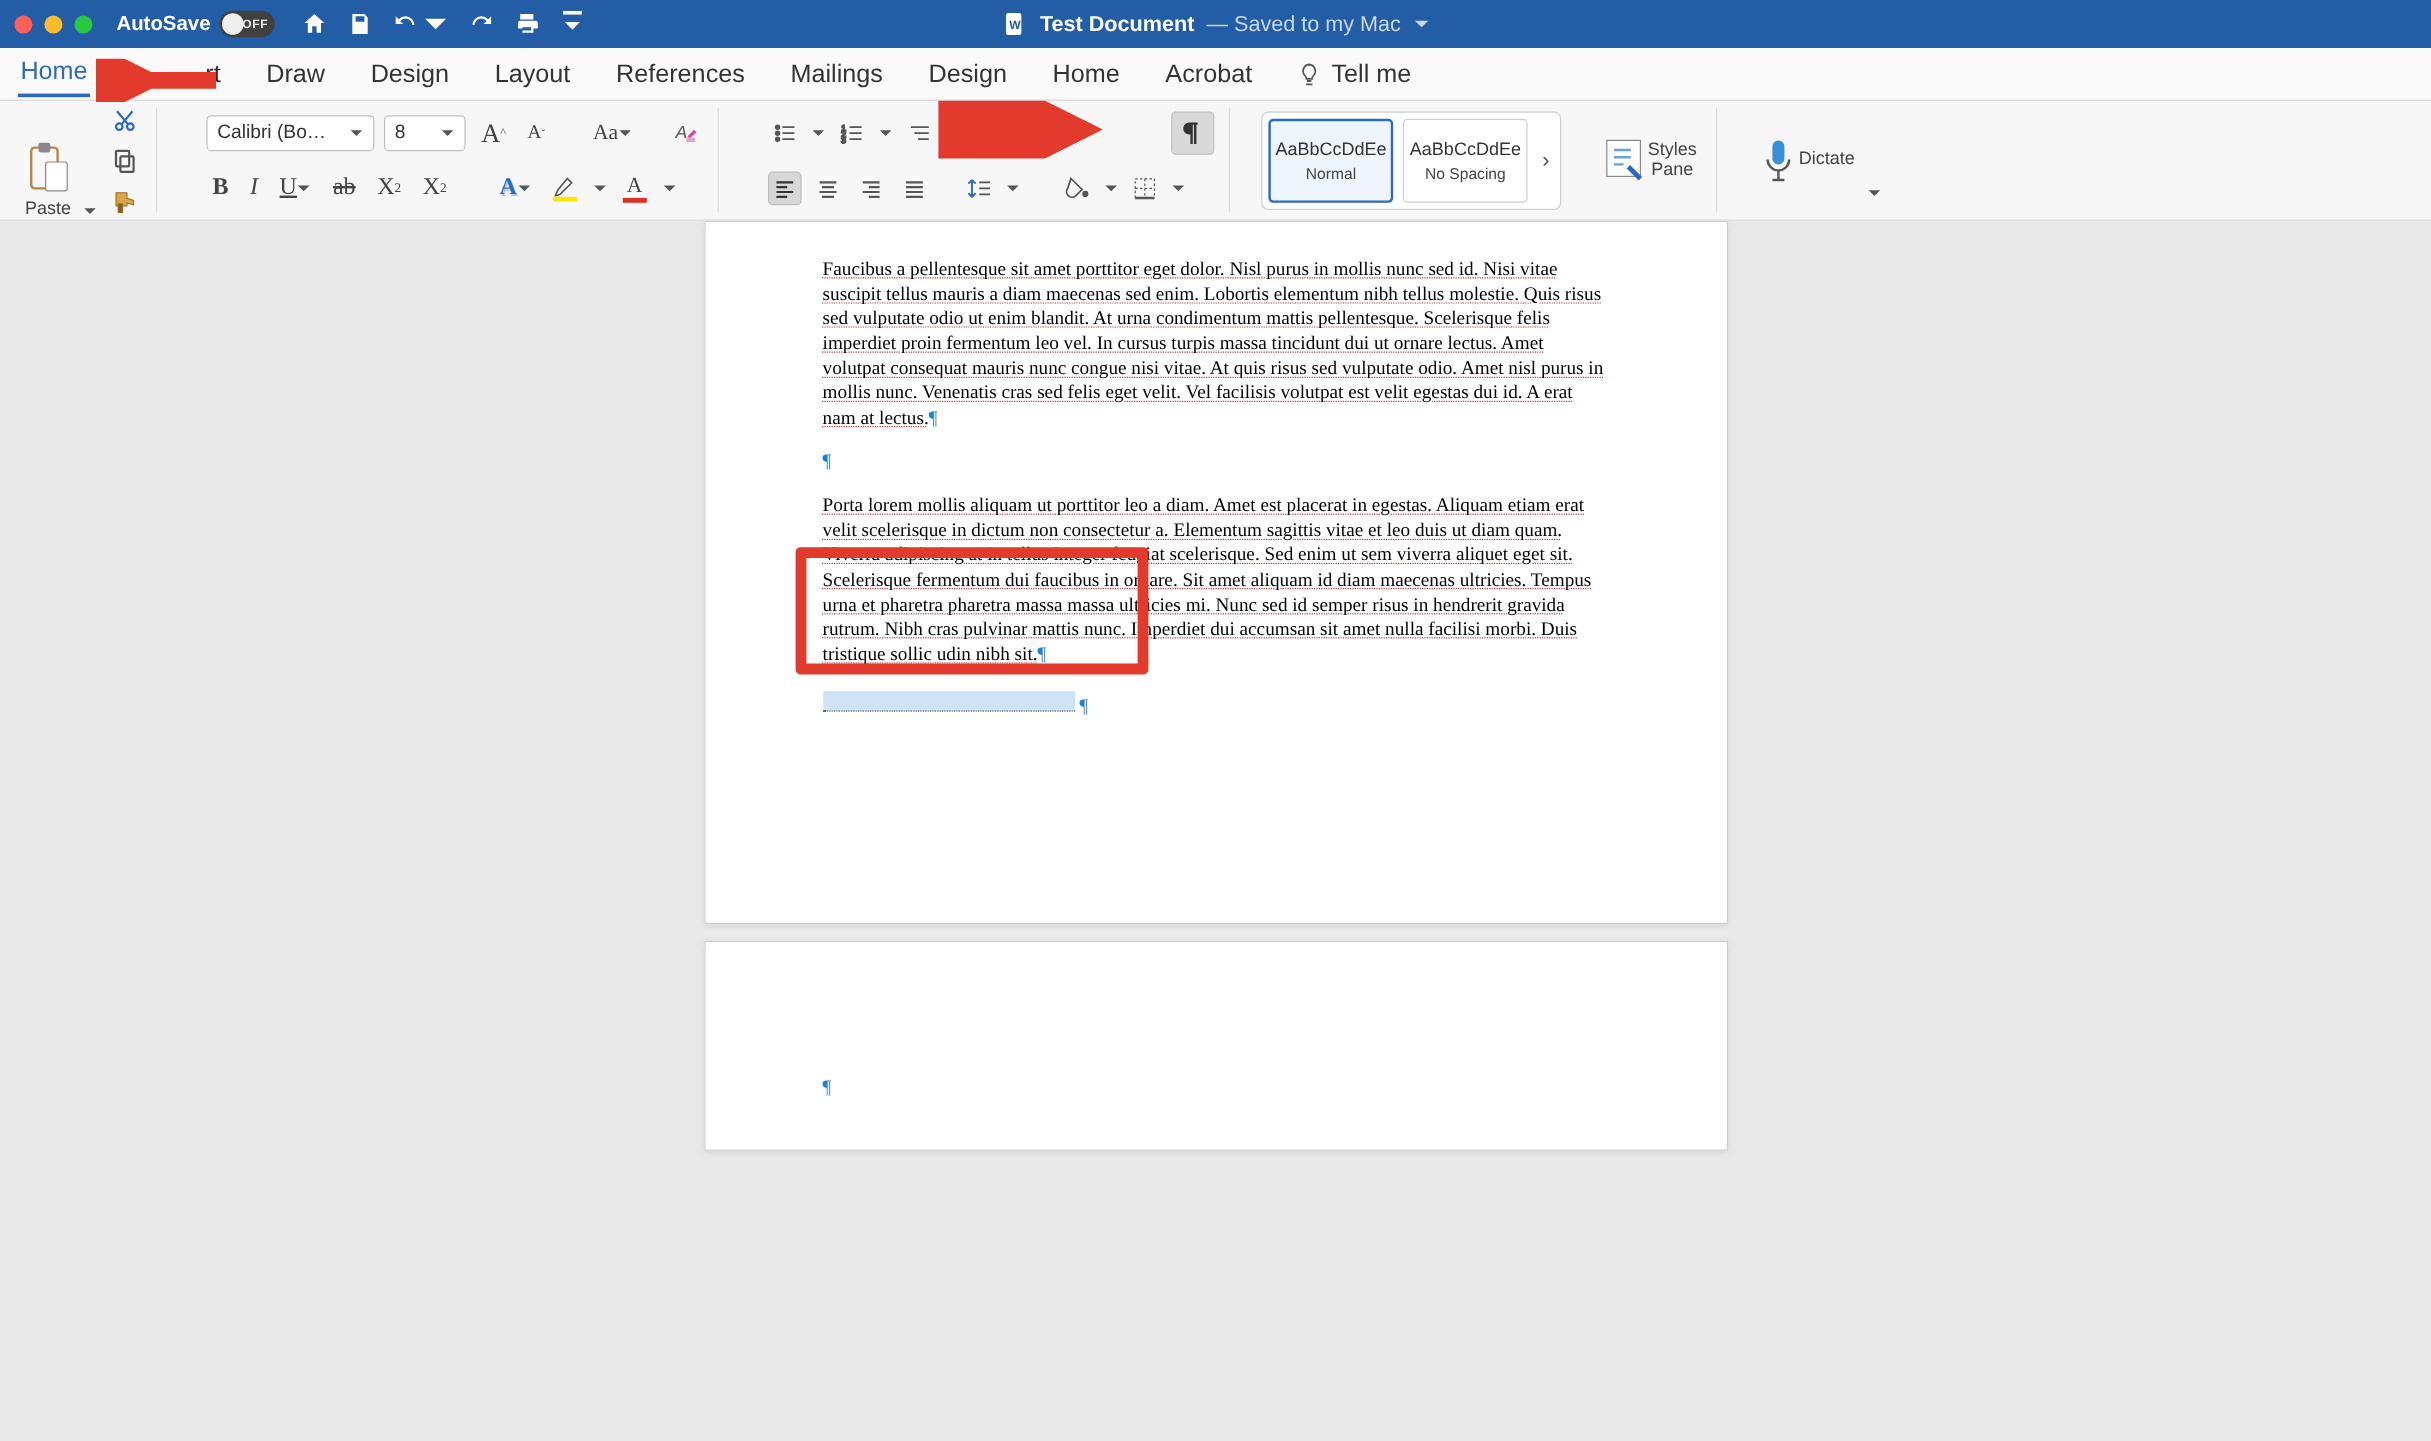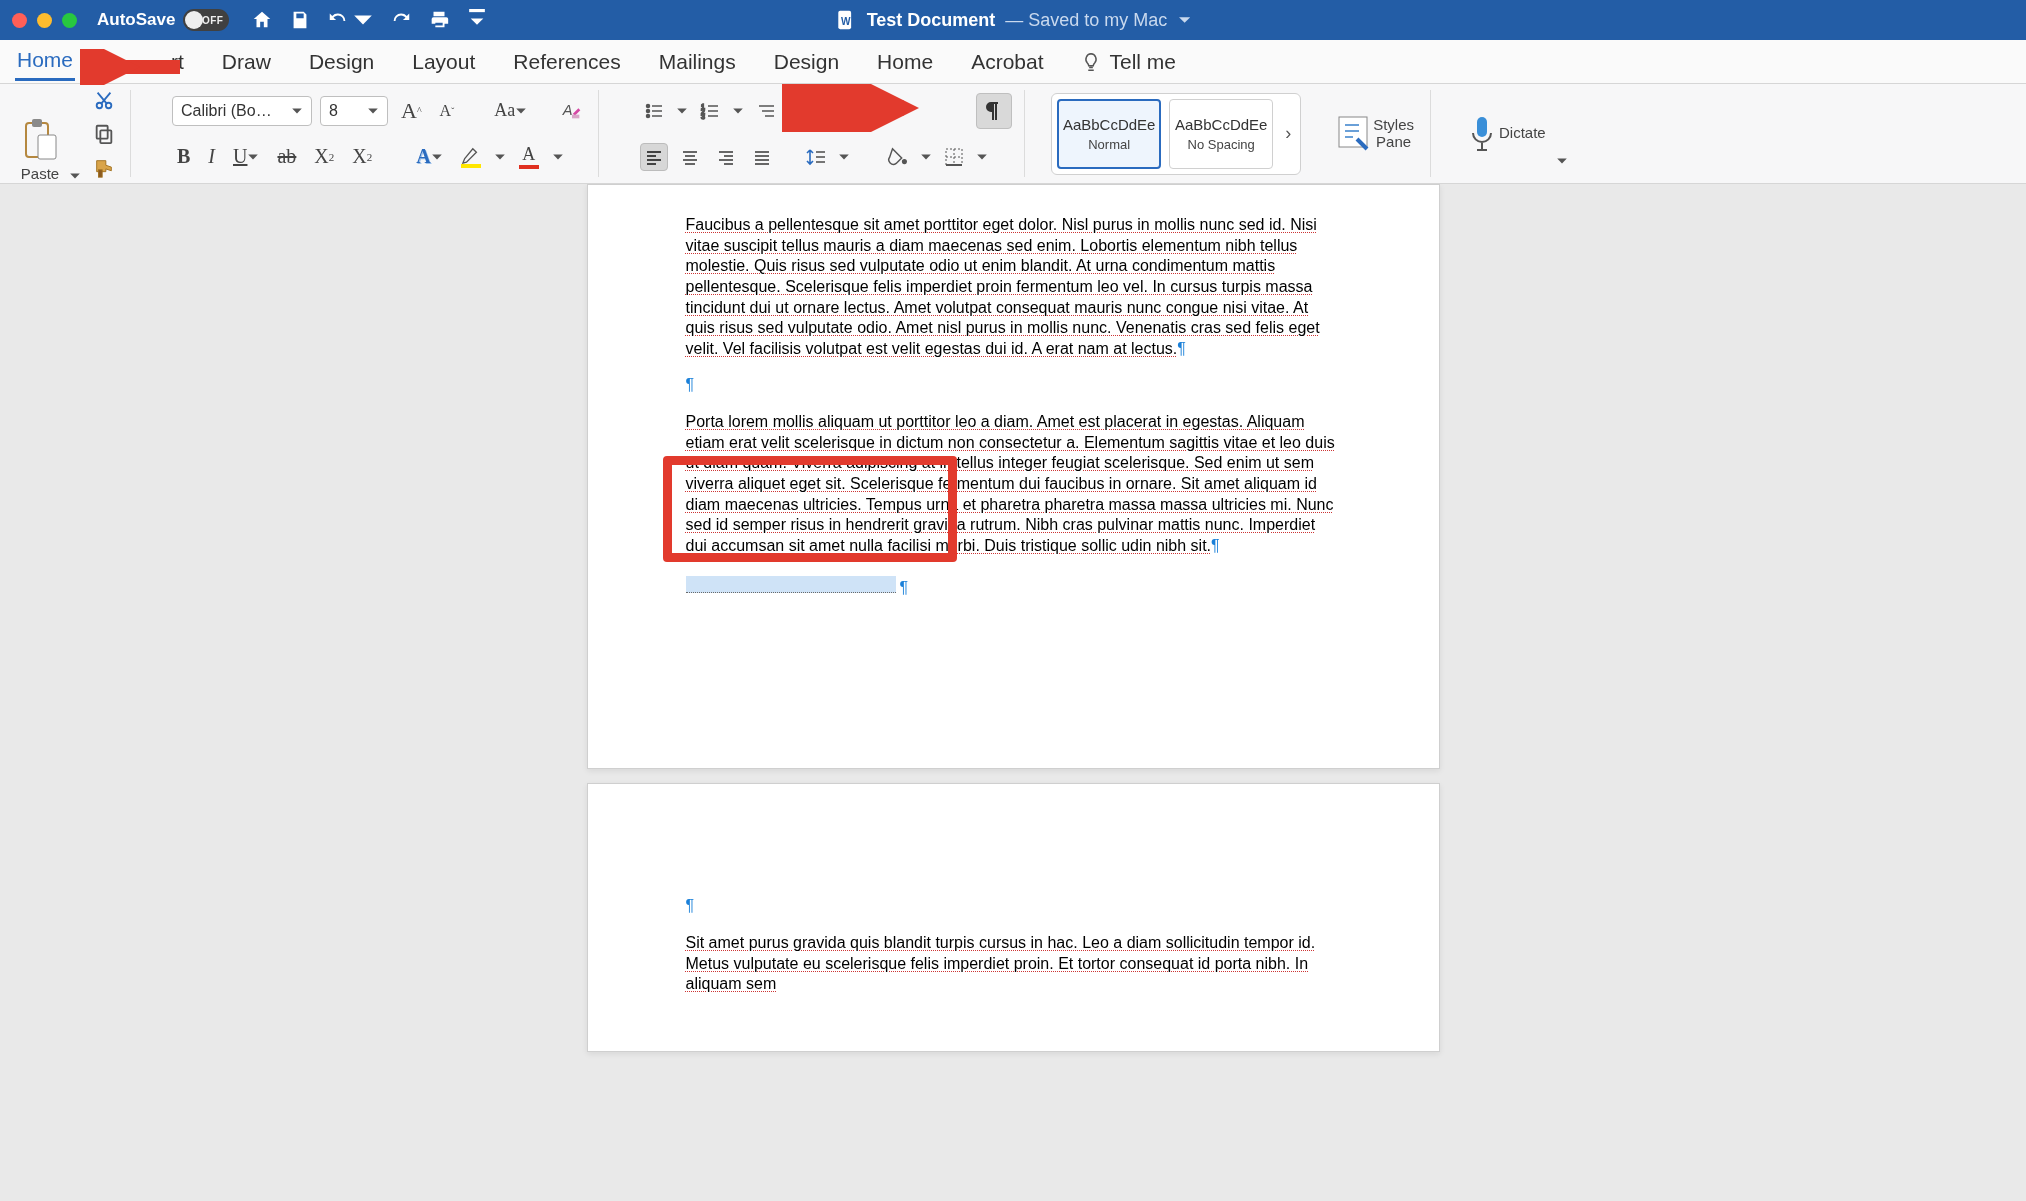--- a/index.html
+++ b/index.html
@@ -52,21 +52,21 @@
   .styletile.unsel{ border:1px solid #d0d0d0;}
   .styletile .sample{ font-size:15px; color:#333;}
   .vcol { display:flex; flex-direction:row; align-items:center; gap:2px; padding:0 10px;}
   .vcol .lbl{ font-size:15px; line-height:1.1; text-align:center;}
   .alignbtn{ width:28px;height:28px; display:flex; align-items:center; justify-content:center; border-radius:4px;}
   .alignbtn.active{ background:#d7d7d7; border:1px solid #bcbcbc;}
   .colorstrip{ display:inline-flex; flex-direction:column; align-items:center;}
   .colorstrip .bar{ width:20px; height:4px;}
   
   .canvas { padding:0; display:flex; flex-direction:column; align-items:center; gap:14px; overflow:hidden; height:calc(1201px - 40px - 44px - 100px); background:#e9e9e9;}
-  .page { width:853px; background:#fff; border:1px solid #cfcfcf; box-shadow:0 2px 6px rgba(0,0,0,0.08); padding:0 98px; }
+  .page { width:853px; background:#fff; border:1px solid #cfcfcf; box-shadow:0 2px 6px rgba(0,0,0,0.08); padding:0 98px;font-family:Liberation Serif, serif; }
   .page1 { padding-top:14px; padding-bottom:170px; position:relative;}
   .page2 { padding-top:112px; padding-bottom:40px;}
   .para { font-size:16px; line-height:1.29; color:#000; text-align:left; }
   .para .pil{ color:#1a80d9; font-size:16px;}
   .pil-line{ color:#1a80d9; font-size:16px; line-height:1.3;}
   .proof{ text-decoration: underline dotted rgba(200,30,30,0.9); text-decoration-thickness:1.4px; text-underline-offset:2px;}
   .pgbreak-sel{ display:inline-block; width:210px; height:17px; background:#cfe3f7; border-bottom:1px dotted #6a6a6a; margin-top:3px;}
   
   .arrow1{ position:absolute; top:49px; left:80px; pointer-events:none;}
   .arrow2{ position:absolute; top:84px; left:782px; pointer-events:none;}
@@ -462,15 +462,14 @@
     <div class="pil-line">¶</div>
     <p class="para"><span class="proof">Porta lorem mollis aliquam ut porttitor leo a diam. Amet est placerat in egestas. Aliquam etiam erat velit scelerisque in dictum non consectetur a. Elementum sagittis vitae et leo duis ut diam quam. Viverra adipiscing at in tellus integer feugiat scelerisque. Sed enim ut sem viverra aliquet eget sit. Scelerisque fermentum dui faucibus in ornare. Sit amet aliquam id diam maecenas ultricies. Tempus urna et pharetra pharetra massa massa ultricies mi. Nunc sed id semper risus in hendrerit gravida rutrum. Nibh cras pulvinar mattis nunc. Imperdiet dui accumsan sit amet nulla facilisi morbi. Duis tristique sollic  udin nibh sit.</span><span class="pil">¶</span></p>
     <div>
       <span class="pgbreak-sel"></span><span class="pil-line" style="margin-left:4px;">¶</span>
     </div>
     <div class="redbox" style="left:75px; top:271px;"></div>
   </div>
 
   <div class="page page2">
     <div class="pil-line">¶</div>
-    <p class="para"><span class="proof">Sit amet purus gravida quis blandit turpis cursus in hac. Leo a diam sollicitudin tempor id. Metus vulputate eu scelerisque felis imperdiet proin. Et tortor consequat id porta nibh. In aliquam sem</span></p>
   </div>
 </div>
 
 </body></html>

